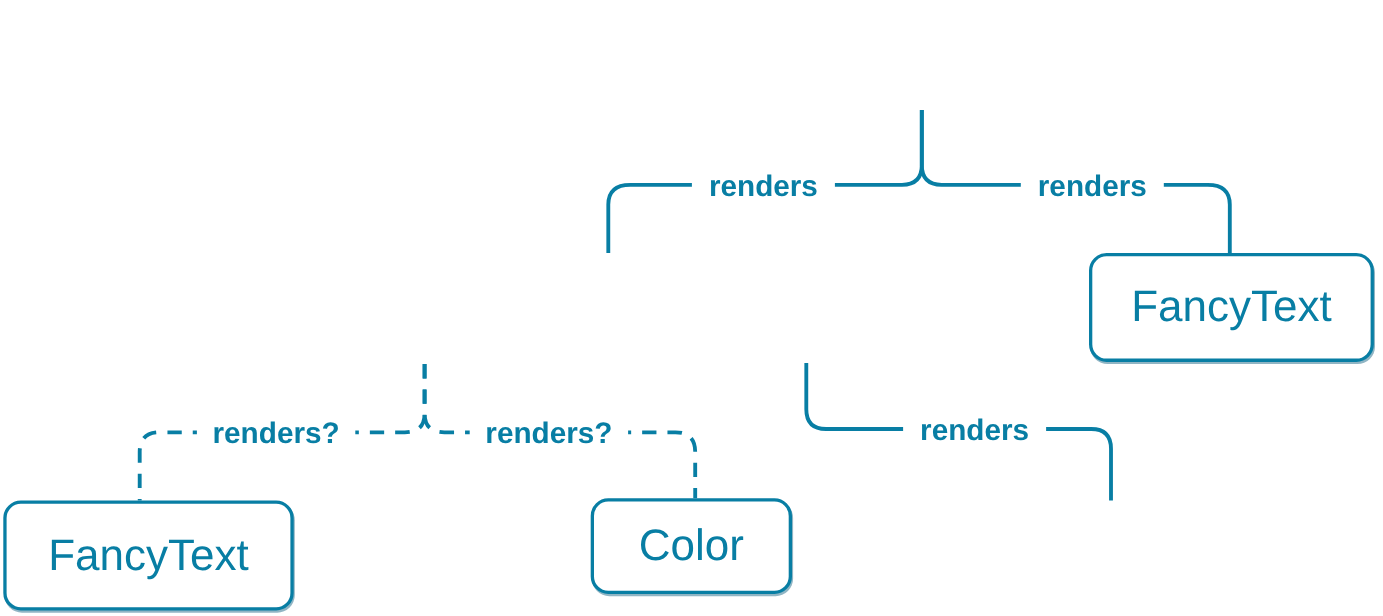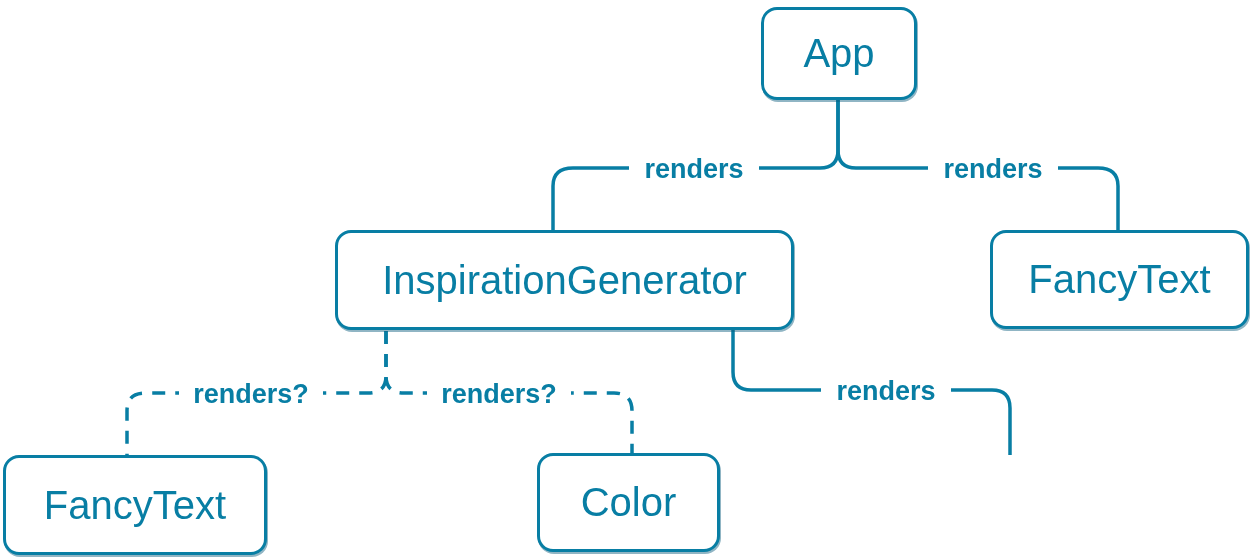--- a/index.html
+++ b/index.html
@@ -54,21 +54,21 @@
     font-size: 40px;
     font-weight: 500;
     box-sizing: border-box;
     white-space: nowrap;
   }
   
   .node-app        { left: 761px;  top: 7px;   width: 156px; height: 93px;  }
   .node-ig         { left: 335px;  top: 230px; width: 459px; height: 100px; }
   .node-fancy-top  { left: 990px;  top: 230px; width: 259px; height: 99px;  }
   .node-fancy-bot  { left: 3px;    top: 455px; width: 264px; height: 100px; }
-  .node-color      { left: 537px;  top: 453px; width: 183px; height: 99px;  }
+  .node-color      { left: 537px;  top: 453px; width: 183px; height: 87px;  }
   .node-copyright  { left: 880px;  top: 455px; width: 266px; height: 100px; }
 </style>
 </head>
 <body>
 
 <div class="canvas">
 
   <svg class="edges-svg" viewBox="0 0 1257 560">
 
     <path class="edge" d="M838 100 L838 150 Q838 168 820 168 L573 168 Q553 168 553 186 L553 230"></path>
@@ -84,27 +84,21 @@
     <rect class="label-mask" x="179" y="377" width="144" height="32"></rect>
     <rect class="label-mask" x="427" y="377" width="144" height="32"></rect>
 
     <text class="edge-label" x="694" y="169">renders</text>
     <text class="edge-label" x="993" y="169">renders</text>
     <text class="edge-label" x="886" y="391">renders</text>
     <text class="edge-label" x="251" y="394">renders?</text>
     <text class="edge-label" x="499" y="394">renders?</text>
   </svg>
 
-  <div class="node node-app">
-    <span>App</span>
-  </div>
 
-  <div class="node node-ig">
-    <span>InspirationGenerator</span>
-  </div>
 
   <div class="node node-fancy-top">
     <span>FancyText</span>
   </div>
 
   <div class="node node-fancy-bot">
     <span>FancyText</span>
   </div>
 
   <div class="node node-color">

